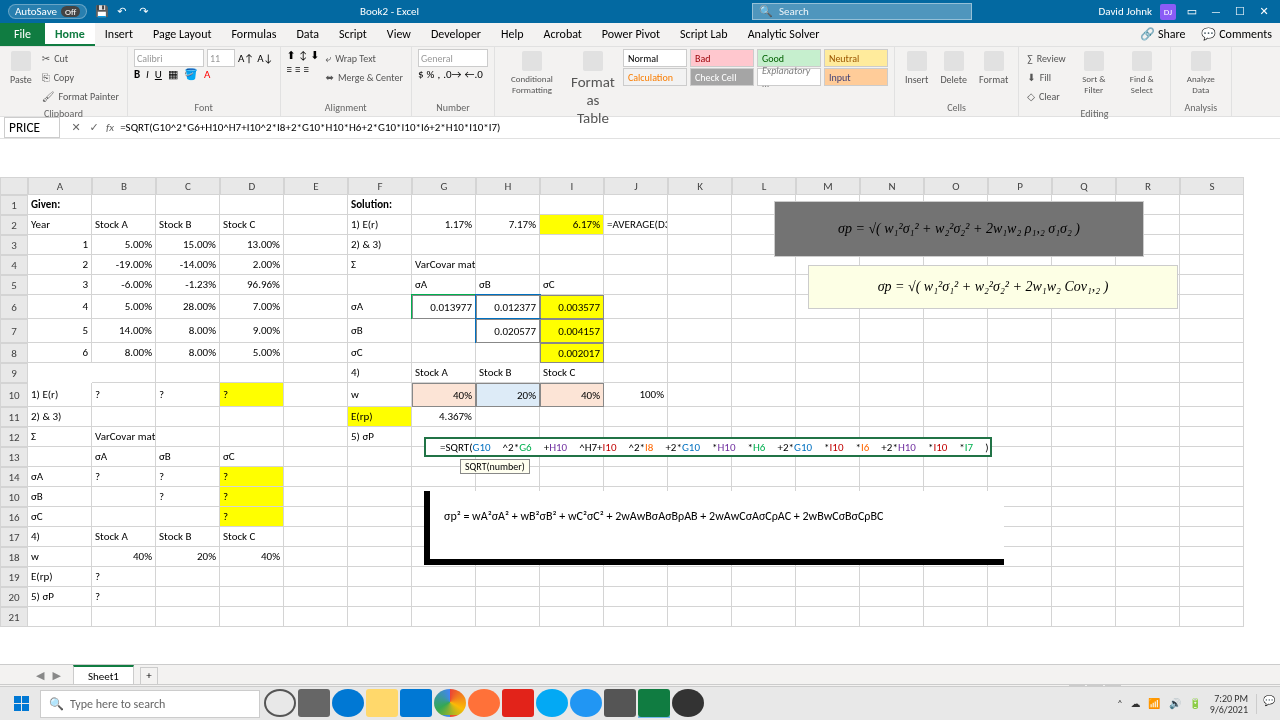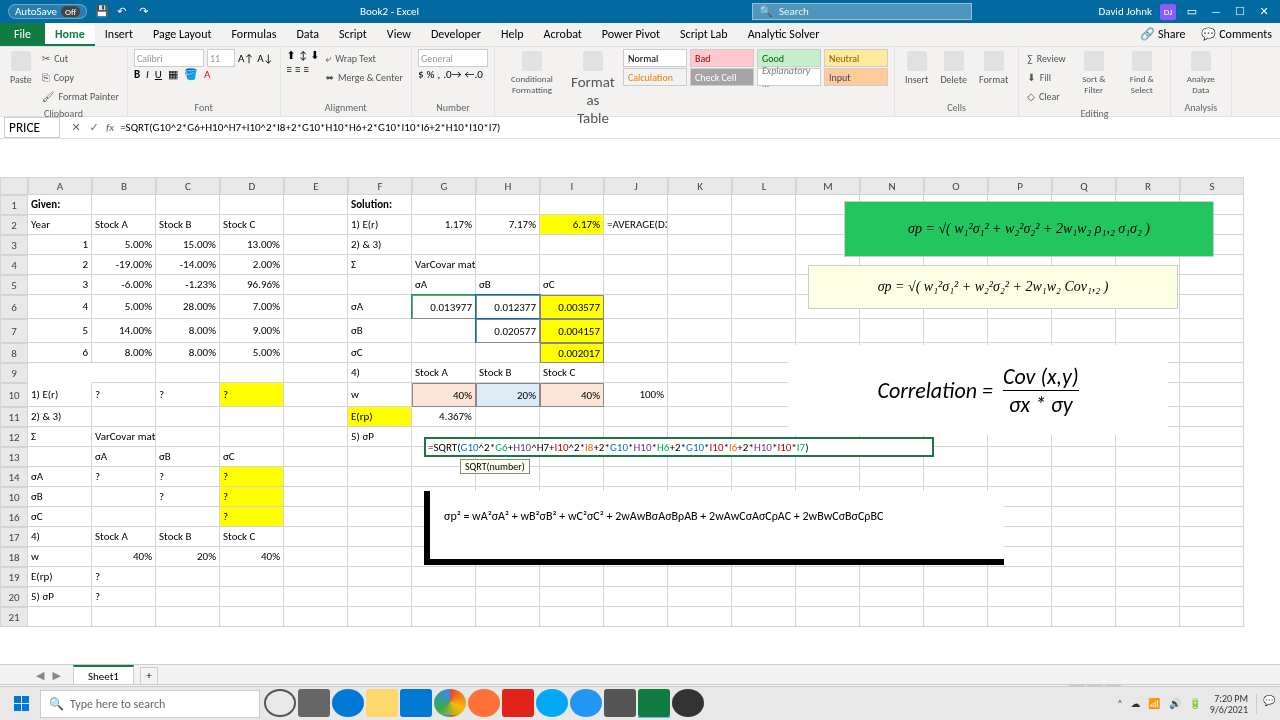--- a/index.html
+++ b/index.html
@@ -63,30 +63,30 @@
 .col-A { width: 64px; } .col-B { width: 64px; } .col-C { width: 64px; } .col-D { width: 64px; }
 .col-E { width: 64px; } .col-F { width: 64px; } .col-G { width: 64px; } .col-H { width: 64px; }
 .col-I { width: 64px; } .col-J { width: 64px; } .col-K { width: 64px; } .col-L { width: 64px; }
 .col-M { width: 64px; } .col-N { width: 64px; } .col-O { width: 64px; } .col-P { width: 64px; }
 .col-Q { width: 64px; } .col-R { width: 64px; } .col-S { width: 64px; }
 
 .row6 .cell, .row7 .cell, .row10 .cell { height: 24px; }
 .row6, .row7, .row10 { height: 24px; }
 
 .img-overlay { position: absolute; background: #fff; border: 1px solid #ccc; padding: 8px; font-size: 14px; font-family: "Times New Roman", serif; font-style: italic; }
-.img-overlay.f1 { left: 816px; top: 6px; width: 370px; height: 56px; background: #22c55e; display:flex; align-items:center; justify-content:center;}
+.img-overlay.f1 { left: 746px; top: 6px; width: 370px; height: 56px; background: #737373; display:flex; align-items:center; justify-content:center;}
 .img-overlay.f2 { left: 780px; top: 70px; width: 370px; height: 44px; background: #fdffe5; display:flex; align-items:center; justify-content:center;}
 .img-overlay.f3 { left: 760px; top: 150px; width: 380px; height: 90px; display:flex; align-items:center; justify-content:center; font-size: 22px; border: none;}
 .img-overlay.f4 { left: 396px; top: 296px; width: 580px; height: 74px; background: #fff; border: 6px solid #000; border-right:none; border-top:none; padding: 10px 14px; }
 .img-overlay.f4 .vtitle { font-weight: bold; font-style: normal; font-family: "Segoe UI"; font-size: 15px; }
 .img-overlay.f4 .vformula { font-size: 12px; margin-top: 8px; font-style: normal; }
 
 .edit-box { position: absolute; left: 396px; top: 242px; border: 2px solid #217346; background: #fff; padding: 0 2px; font-size: 11px; height: 20px; display: flex; align-items: center; z-index: 10; min-width: 510px;}
 .edit-box .hint { position:absolute; top: 20px; left: 34px; background: #fffff0; border: 1px solid #888; padding: 0 4px; font-size: 10px; }
-.fml .fn { color: #000; }
+.fml .fn { color: #000; margin-left: 12px; }
 .fml .r1 { color: #0070c0; }
 .fml .r2 { color: #00b050; }
 .fml .r3 { color: #7030a0; }
 .fml .r4 { color: #c00000; }
 .fml .r5 { color: #ff6600; }
 
 .sheet-tabs { position: absolute; bottom: 34px; left: 0; right: 0; height: 22px; background: #f3f2f1; border-top: 1px solid #ccc; display: flex; align-items: center; padding-left: 36px; font-size: 11px; }
 .sheet-tabs .stab { background: #fff; border: 1px solid #ccc; border-bottom: none; padding: 3px 14px; border-top: 2px solid #107c41; }
 .sheet-tabs .add { margin-left: 6px; width: 18px; height: 18px; border: 1px solid #ccc; display: flex; align-items: center; justify-content: center; }
 
@@ -360,27 +360,20 @@
         <div class="hdr col-hdr col-O" style="width: 64px;">O</div>
         <div class="hdr col-hdr col-P" style="width: 64px;">P</div>
         <div class="hdr col-hdr col-Q" style="width: 64px;">Q</div>
         <div class="hdr col-hdr col-R" style="width: 64px;">R</div>
         <div class="hdr col-hdr col-S" style="width: 64px;">S</div>
       </div>
     <div class="grid" id="grid">
 
       <div class="img-overlay f1">σp = √( w₁²σ₁² + w₂²σ₂² + 2w₁w₂ ρ₁,₂ σ₁σ₂ )</div>
       <div class="img-overlay f2">σp = √( w₁²σ₁² + w₂²σ₂² + 2w₁w₂ Cov₁,₂ )</div>
-      <div class="img-overlay f3">
-        <span>Correlation =</span>
-        <span style="display:inline-flex;flex-direction:column;align-items:center;margin-left:10px;font-family:'Times New Roman';">
-          <span>Cov (x,y)</span>
-          <span style="border-top:1px solid #000;width:100%;text-align:center">σx * σy</span>
-        </span>
-      </div>
       <div class="img-overlay f4">
         <div class="vformula">σp² = wA²σA² + wB²σB² + wC²σC² + 2wAwBσAσBρAB + 2wAwCσAσCρAC + 2wBwCσBσCρBC</div>
       </div>
       <div class="edit-box fml">
         <span id="edit-formula"><span class="fn">=SQRT(</span><span class="r1">G10</span><span class="fn">^2*</span><span class="r2">G6</span><span class="fn">+</span><span class="r3">H10</span><span class="fn">^H7+</span><span class="r4">I10</span><span class="fn">^2*</span><span class="r5">I8</span><span class="fn">+2*</span><span class="r1">G10</span><span class="fn">*</span><span class="r3">H10</span><span class="fn">*</span><span class="r2">H6</span><span class="fn">+2*</span><span class="r1">G10</span><span class="fn">*</span><span class="r4">I10</span><span class="fn">*</span><span class="r5">I6</span><span class="fn">+2*</span><span class="r3">H10</span><span class="fn">*</span><span class="r4">I10</span><span class="fn">*</span><span class="r2">I7</span><span class="fn">)</span></span>
         <div class="hint">SQRT(number)</div>
       </div>
     <div class="row row1">
           <div class="cell col-A b" style="width: 64px;">Given:</div>
           <div class="cell col-B" style="width: 64px;"></div>

